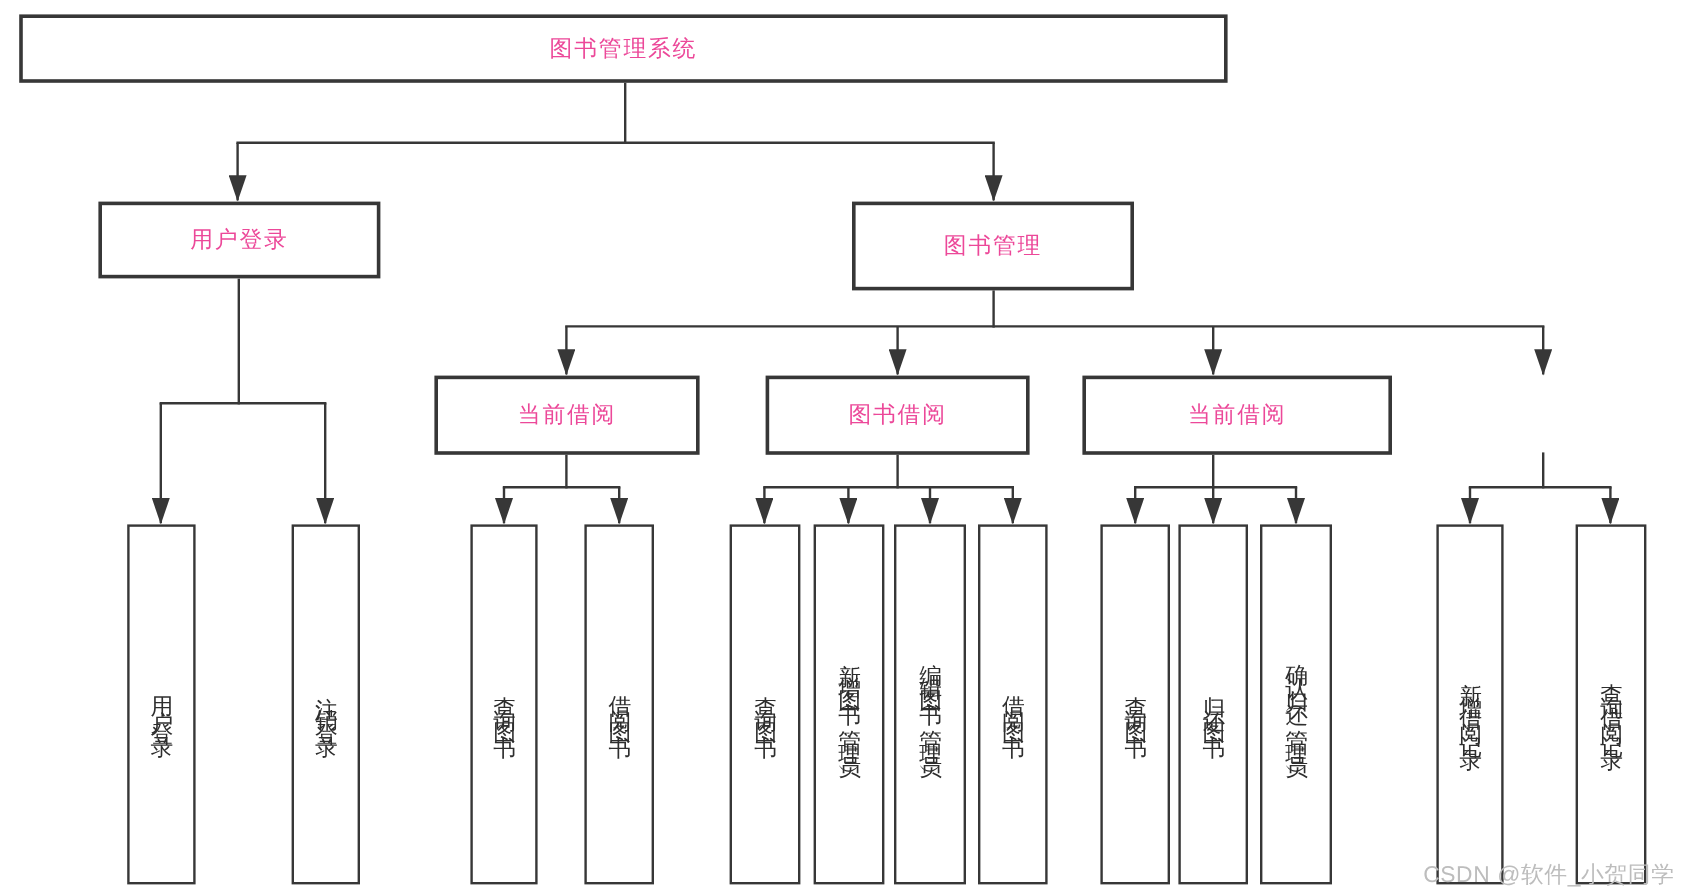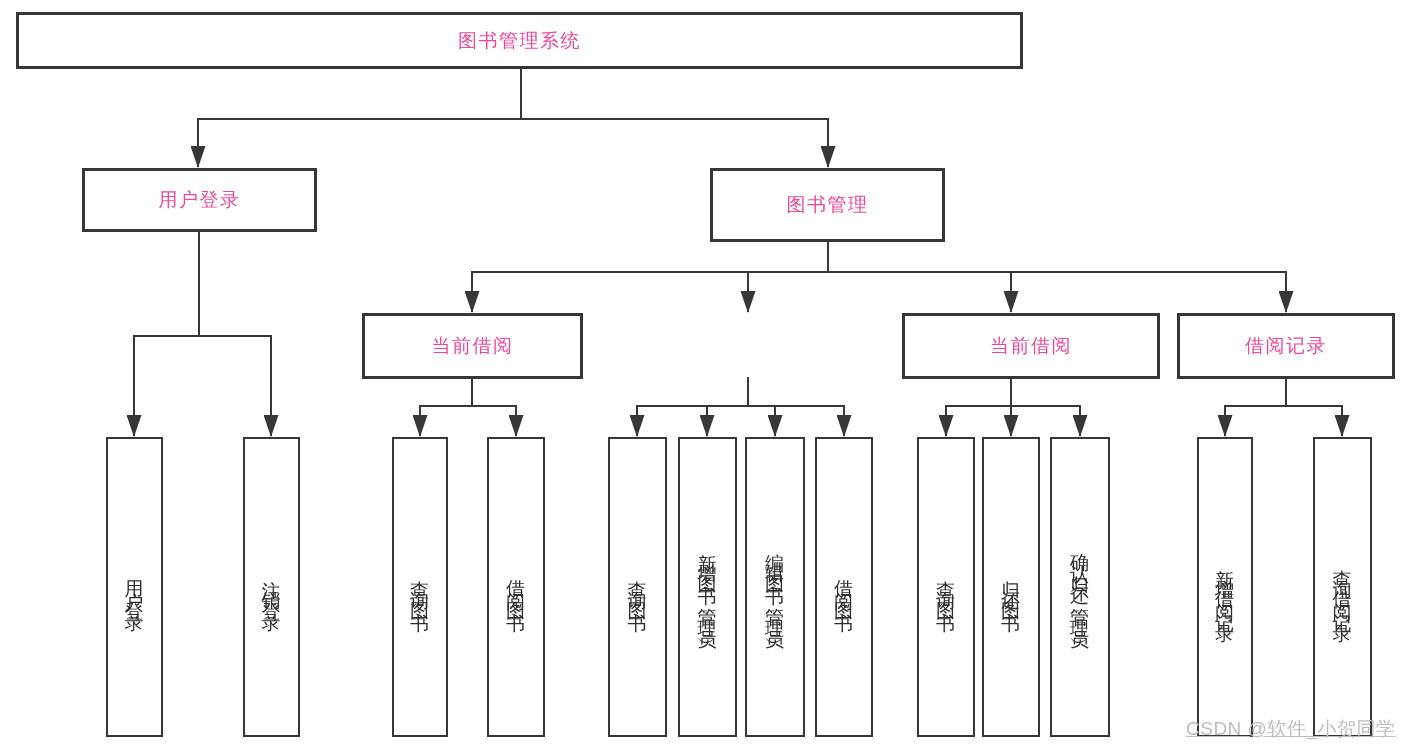--- a/index.html
+++ b/index.html
@@ -42,21 +42,20 @@
   }
   #connectors line { stroke: #373737; stroke-width: 2px; }
   .watermark {
     position: absolute;
     left: 1186px;
     top: 716px;
     font-size: 19px;
     color: #bdbdbd;
     letter-spacing: 0.5px;
     white-space: nowrap;
-    text-decoration: underline;
   }
 </style>
 </head>
 <body>
 
 <div id="canvas">
 
   <svg id="connectors" viewBox="0 0 1405 747" xmlns="http://www.w3.org/2000/svg">
     <defs>
       <marker id="arrow" viewBox="0 0 22 15" markerWidth="22" markerHeight="15" refX="21" refY="7.5" orient="auto" markerUnits="userSpaceOnUse">
@@ -112,25 +111,25 @@
   <div class="box hbox" style="left:82px;top:168px;width:235px;height:64px">
     <span>用户登录</span>
   </div>
   <div class="box hbox" style="left:710px;top:168px;width:235px;height:74px">
     <span>图书管理</span>
   </div>
 
   <div class="box hbox" style="left:362px;top:313px;width:221px;height:66px">
     <span>当前借阅</span>
   </div>
+  <div class="box hbox" style="left:638px;top:313px;width:220px;height:66px">
+    <span>图书借阅</span>
+  </div>
   <div class="box hbox" style="left:902px;top:313px;width:258px;height:66px">
     <span>当前借阅</span>
-  </div>
-  <div class="box hbox" style="left:1177px;top:313px;width:218px;height:66px">
-    <span>借阅记录</span>
   </div>
 
   <div class="box vbox" style="left:106px;top:437px;width:57px;height:300px">
     <span>用户登录</span>
   </div>
   <div class="box vbox" style="left:243px;top:437px;width:57px;height:300px">
     <span>注销登录</span>
   </div>
 
   <div class="box vbox" style="left:392px;top:437px;width:56px;height:300px">

